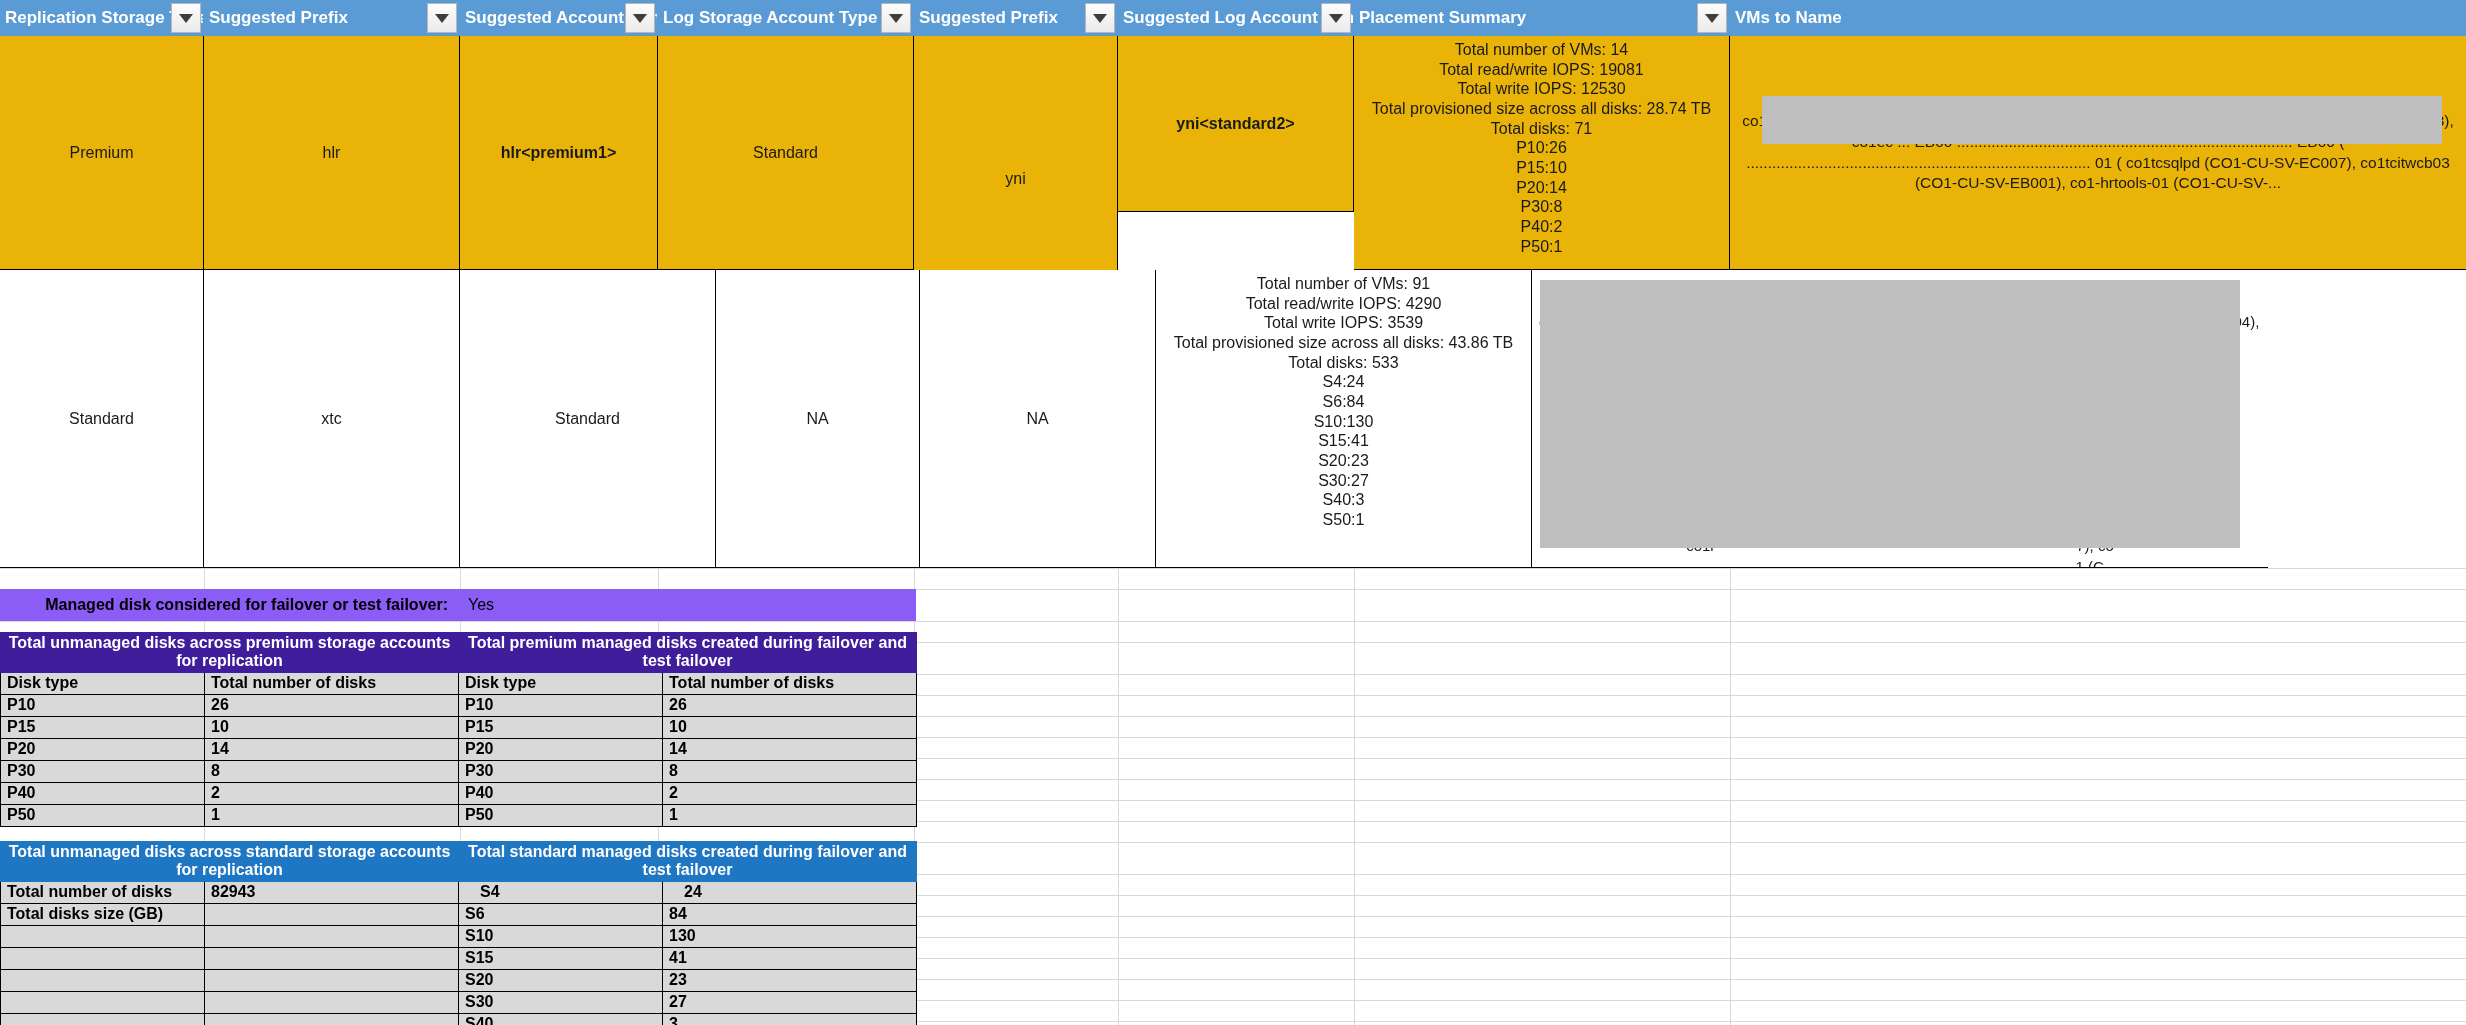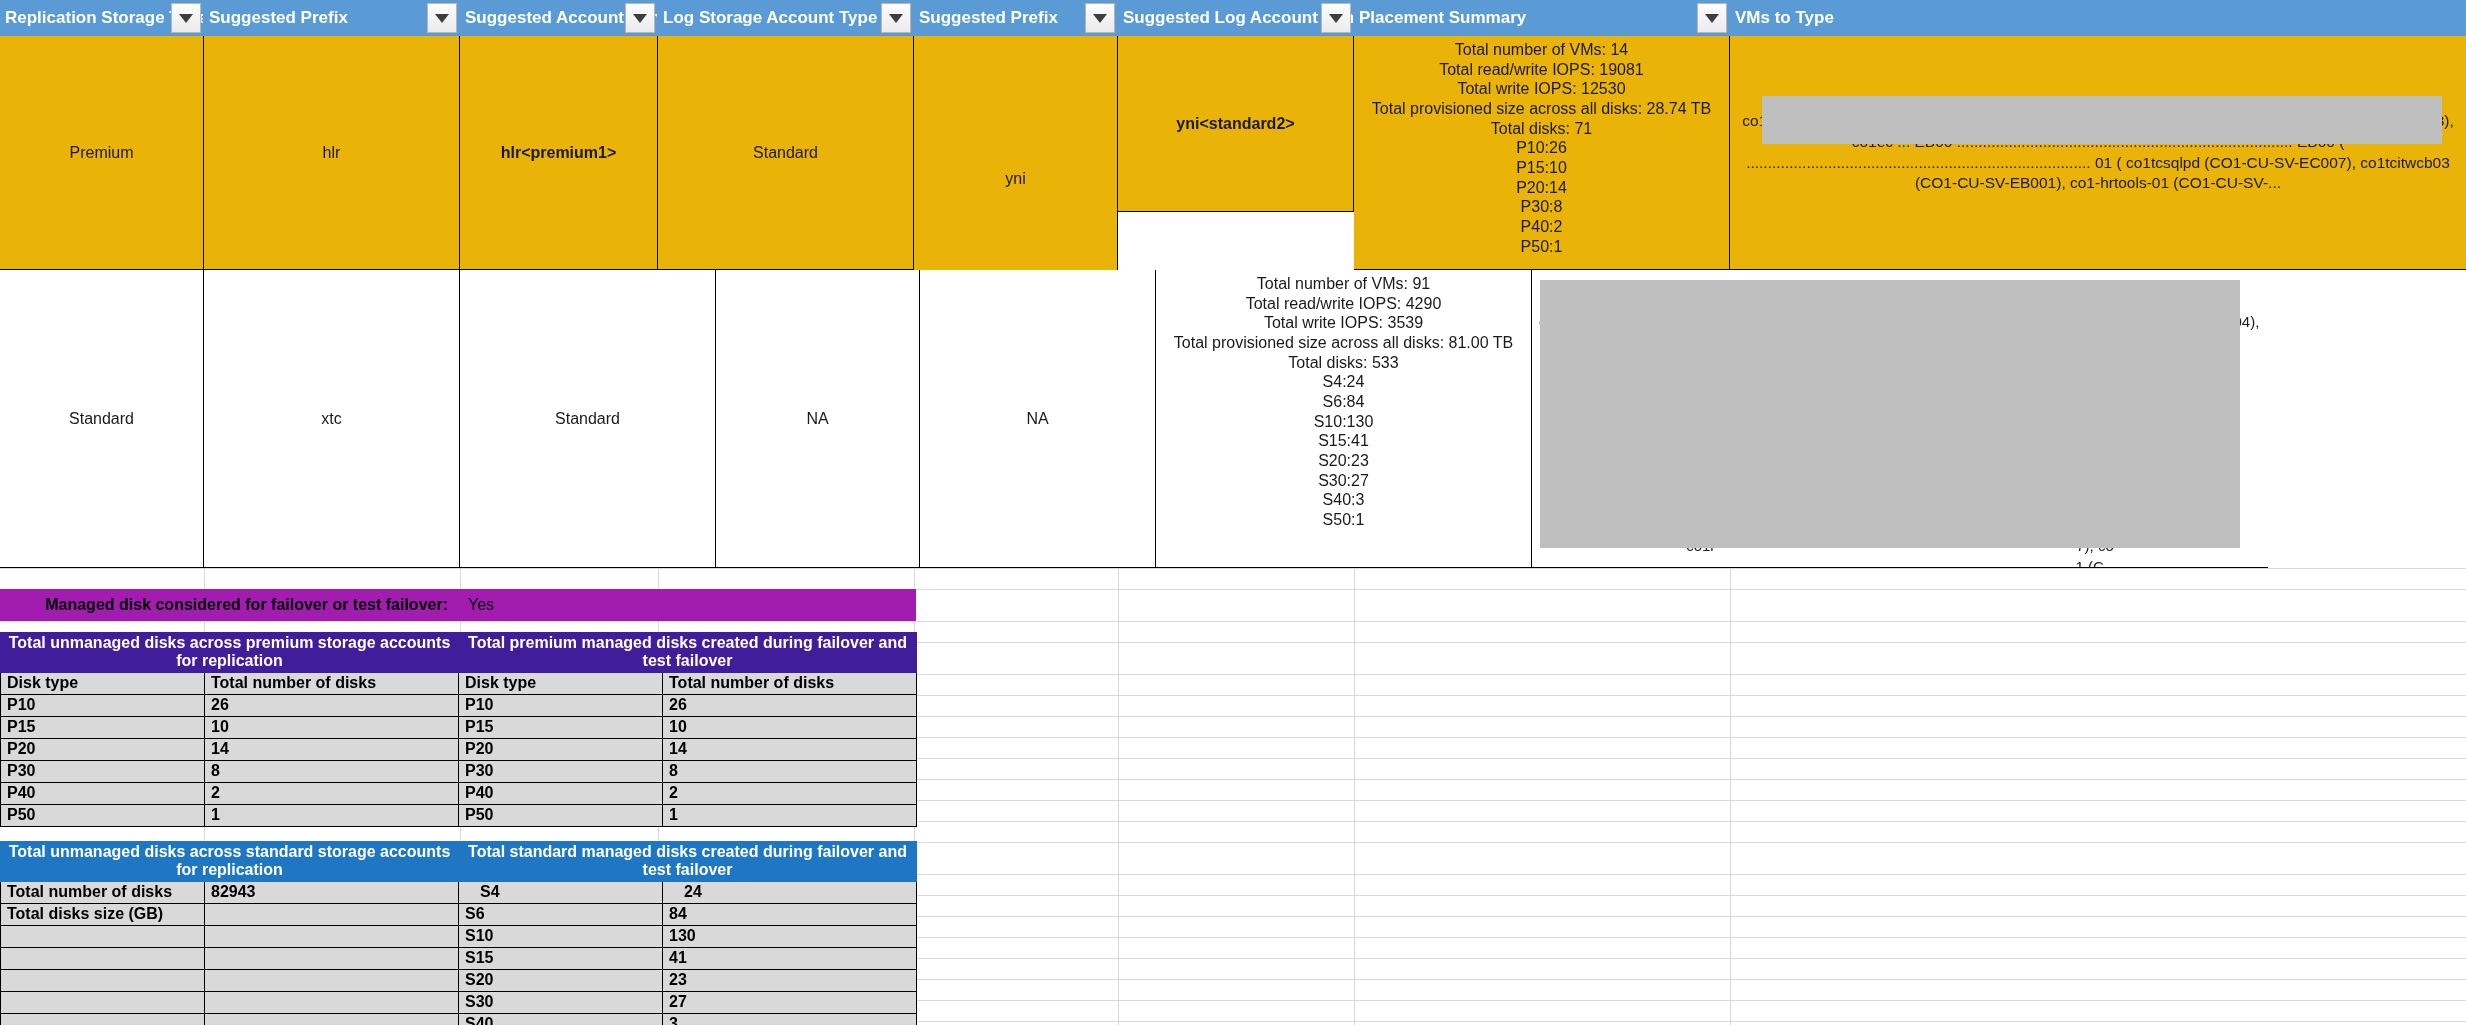--- a/index.html
+++ b/index.html
@@ -102,21 +102,21 @@
   }
 
   
   .gridline-v{position:absolute;width:1px;background:#d9d9d9;}
   .gridline-h{position:absolute;height:1px;background:#d9d9d9;}
 
   
   .note-row{position:absolute;display:flex;align-items:center;}
   .note-cell{
     box-sizing:border-box;
-    background:#a21caf;
+    background:#8b5cf6;
     height:100%;
     display:flex;align-items:center;
     font-size:16px;color:#000;
   }
   .note-label{font-weight:bold;justify-content:flex-end;padding-right:10px;}
   .note-value{padding-left:10px;}
 
   
   .stbl{position:absolute;border-collapse:collapse;table-layout:fixed;}
   .stbl td,.stbl th{
@@ -188,21 +188,21 @@
           <span class="caret"></span>
         </span>
     </div>
     <div class="hdr-cell" style="width:376px">
       <span class="hdr-label">Placement Summary</span>
       <span class="filter-btn">
           <span class="caret"></span>
         </span>
     </div>
     <div class="hdr-cell" style="width:736px;border-right:none">
-      <span class="hdr-label">VMs to Type</span>
+      <span class="hdr-label">VMs to Name</span>
     </div>
   </div>
 
   <div class="data-row row-premium" style="top:36px;height:234px;">
     <div class="data-cell" style="width:204px;height:234px">Premium</div>
     <div class="data-cell" style="width:256px;height:234px">hlr</div>
     <div class="data-cell bold" style="width:198px;height:234px">hlr&lt;premium1&gt;</div>
     <div class="data-cell" style="width:256px;height:234px">Standard</div>
     <div class="data-cell" style="width:204px;height:286px">yni</div>
     <div class="data-cell bold" style="width:236px;height:176px">yni&lt;standard2&gt;</div>
@@ -233,21 +233,21 @@
     <div class="data-cell" style="width:204px;height:298px">Standard</div>
     <div class="data-cell" style="width:256px;height:298px">xtc</div>
     <div class="data-cell" style="width:256px;height:298px">Standard</div>
     <div class="data-cell" style="width:204px;height:298px">NA</div>
     <div class="data-cell" style="width:236px;height:298px">NA</div>
     <div class="data-cell" style="width:376px;height:298px;align-items:flex-start;justify-content:center;">
       <div class="summary-cell">
           <span class="ln">Total number of VMs: 91</span>
           <span class="ln">Total read/write IOPS: 4290</span>
           <span class="ln">Total write IOPS: 3539</span>
-          <span class="ln">Total provisioned size across all disks: 81.00 TB</span>
+          <span class="ln">Total provisioned size across all disks: 43.86 TB</span>
           <span class="ln">Total disks: 533</span>
           <span class="ln">S4:24</span>
           <span class="ln">S6:84</span>
           <span class="ln">S10:130</span>
           <span class="ln">S15:41</span>
           <span class="ln">S20:23</span>
           <span class="ln">S30:27</span>
           <span class="ln">S40:3</span>
           <span class="ln">S50:1</span>
         </div>

